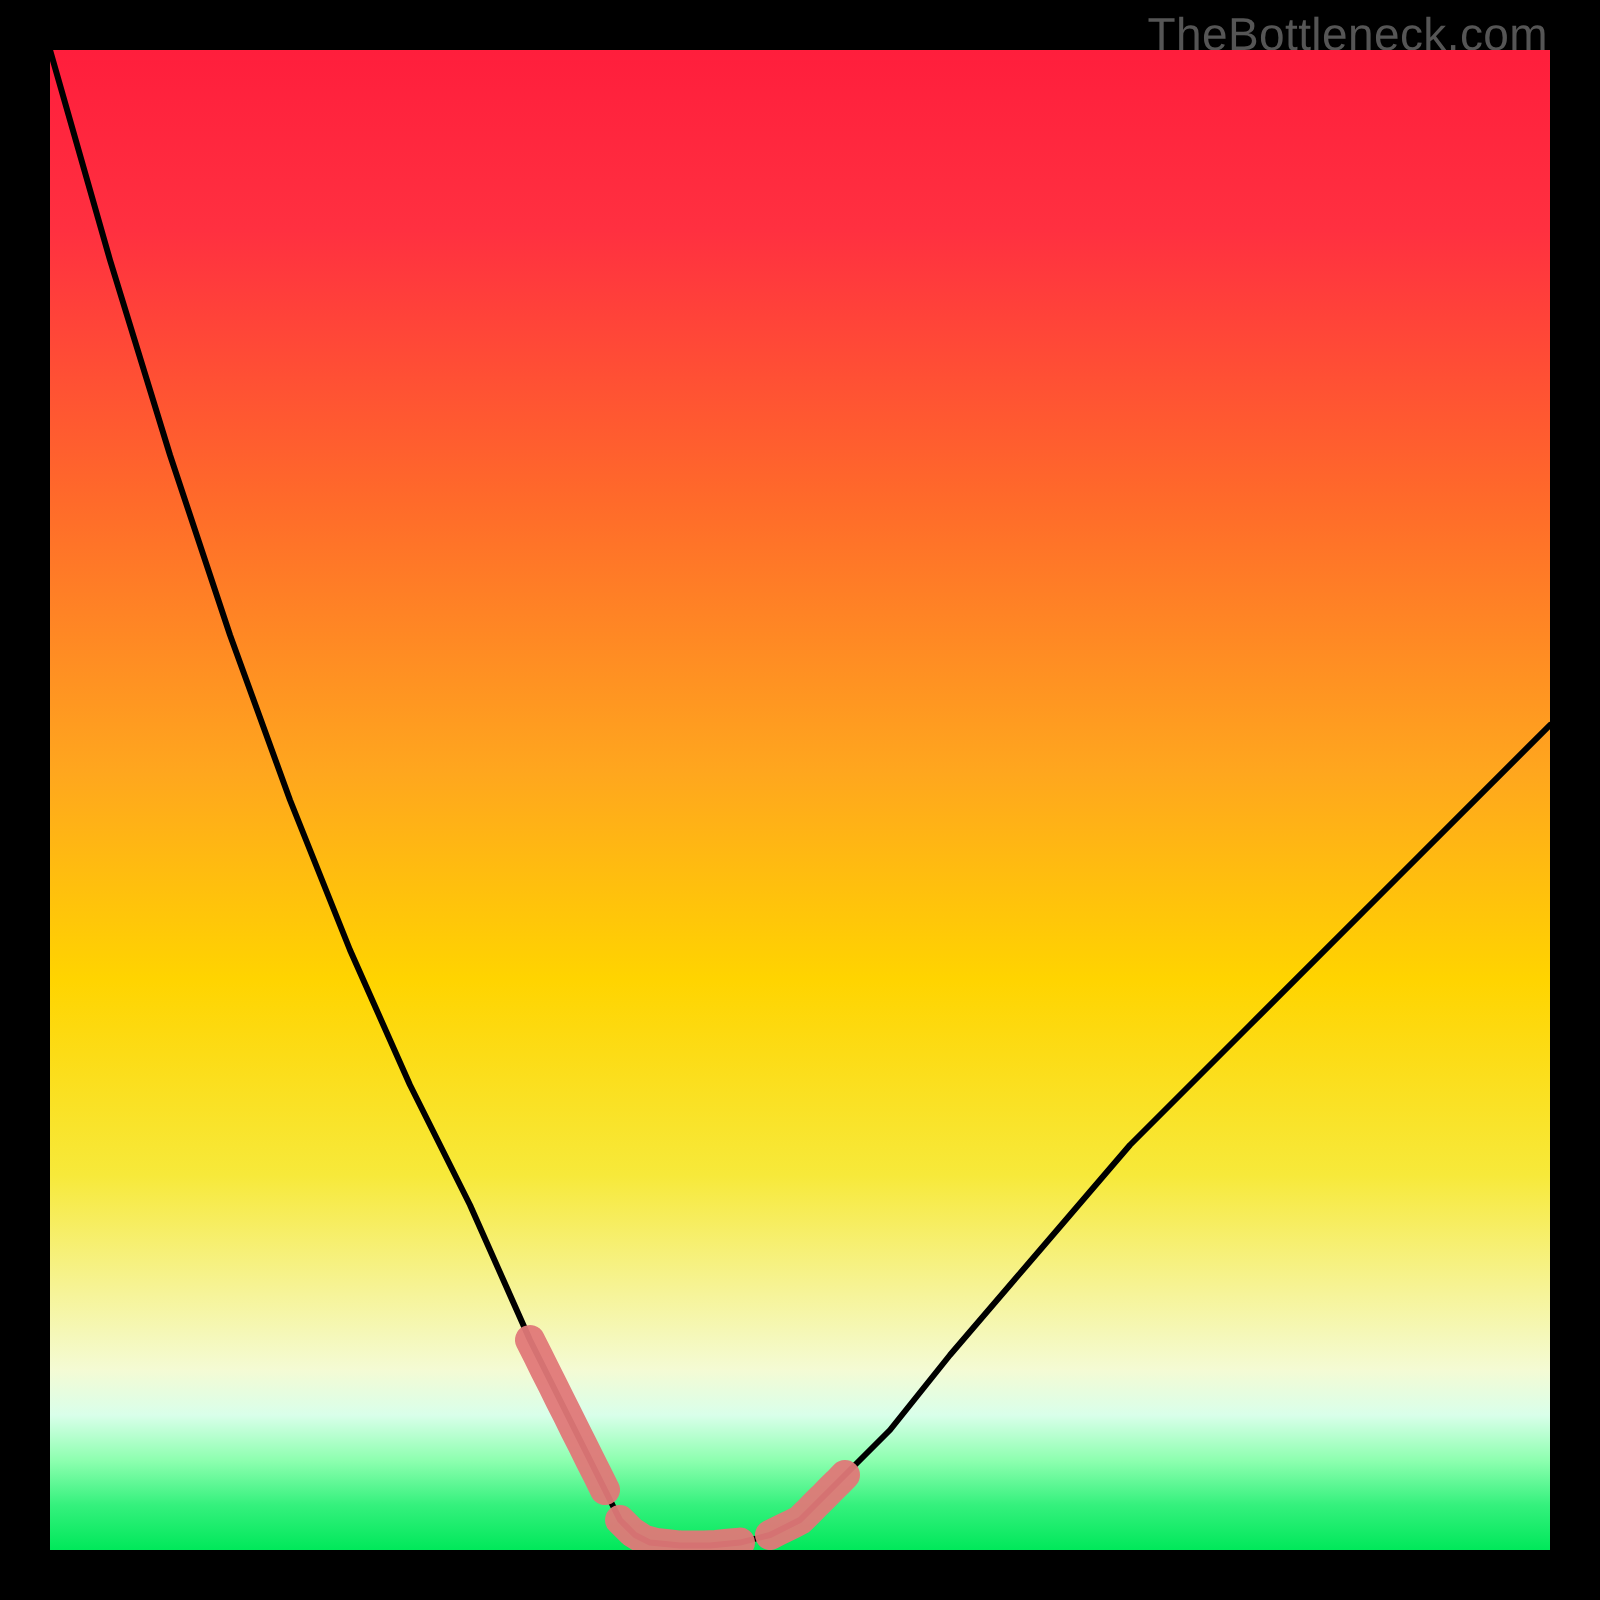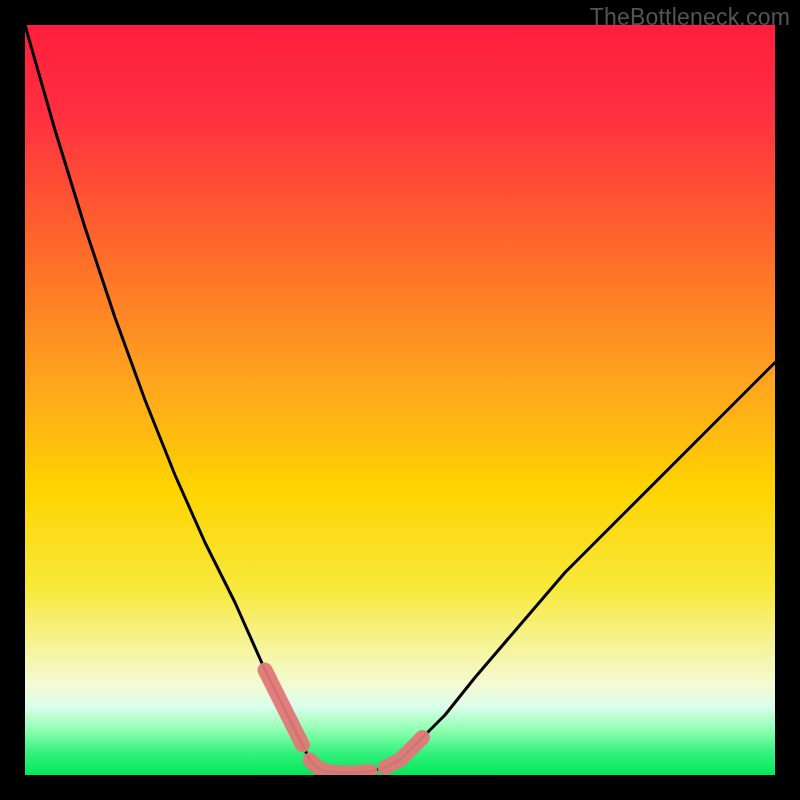--- a/index.html
+++ b/index.html
@@ -22,21 +22,21 @@
   .plot-area {
     position: absolute;
     left: 0;
     top: 0;
     width: 750px;
     height: 750px;
   }
   .watermark {
     position: absolute;
     top: 4px;
-    right: 10px;
+    right: 26px;
     color: #555;
     font-size: 23px;
     font-weight: 500;
     letter-spacing: 0.2px;
   }
   svg { display: block; }
 </style>
 </head>
 <body>
 

